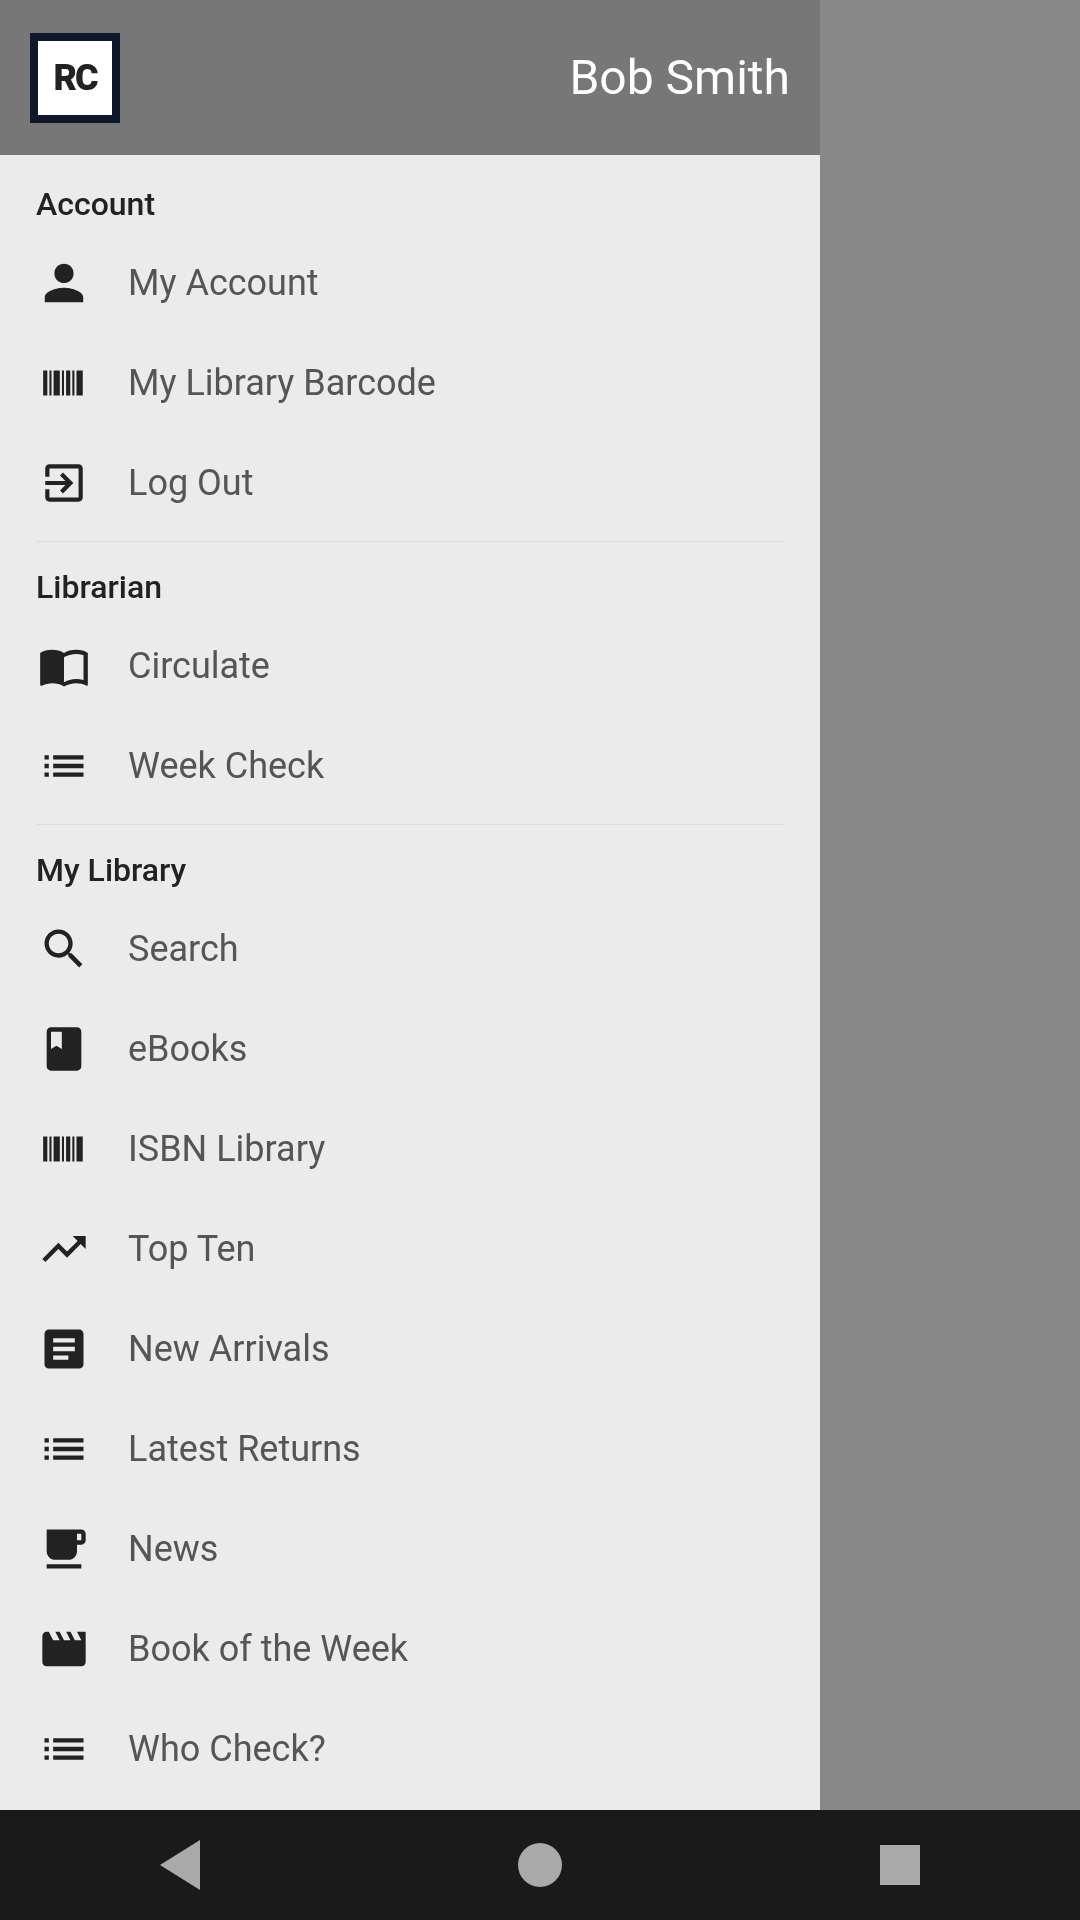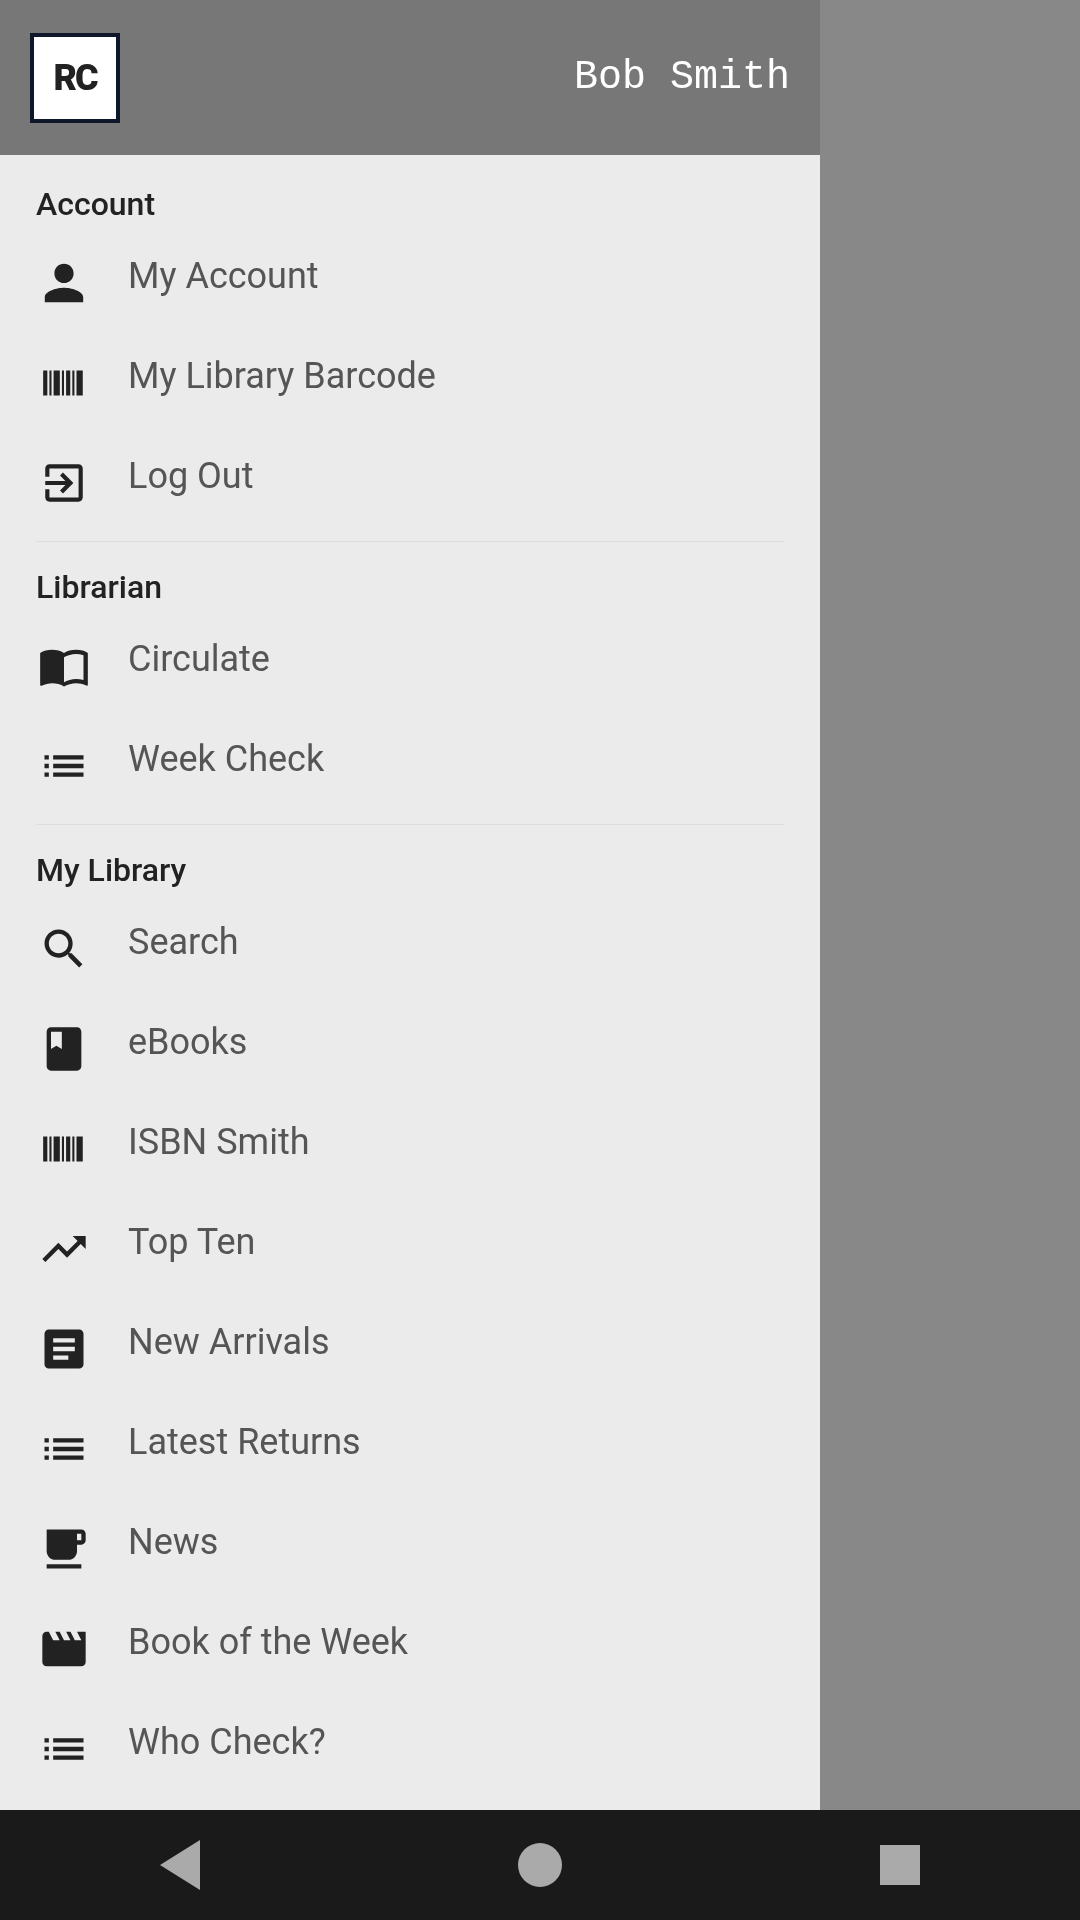--- a/index.html
+++ b/index.html
@@ -60,53 +60,52 @@
       display: flex;
       align-items: center;
       padding: 0 30px;
       justify-content: space-between;
       flex-shrink: 0;
     }
     .logo-box {
       width: 90px;
       height: 90px;
       background: white;
-      border: 4px solid #0f172a;
+      border: 8px solid #0f172a;
       display: flex;
       align-items: center;
       justify-content: center;
       font-size: 36px;
       font-weight: 900;
       color: #222;
       letter-spacing: -2px;
     }
     .header-username {
       color: white;
-      font-size: 40px;
+      font-size: 48px;
       font-weight: 400;
-      font-family: Liberation Mono, monospace;
     }
 
     
     .menu-content {
       flex: 1;
       overflow: hidden;
       padding: 12px 0;
     }
 
     .section-label {
       font-size: 32px;
       font-weight: 500;
       color: #222;
       padding: 18px 36px 10px 36px;
     }
 
     .menu-item {
       display: flex;
-      align-items: flex-start;
+      align-items: center;
       padding: 22px 36px;
       cursor: pointer;
       gap: 36px;
     }
     .menu-item-icon {
       width: 56px;
       height: 56px;
       display: flex;
       align-items: center;
       justify-content: center;
@@ -296,21 +295,21 @@
       </div>
       <span class="menu-item-label">eBooks</span>
     </div>
 
     <div class="menu-item">
       <div class="menu-item-icon">
         <svg width="50" height="50" viewBox="0 0 24 24">
             <path d="M2 6h2v12H2zm3 0h1v12H5zm2 0h3v12H7zm4 0h1v12h-1zm2 0h2v12h-2zm3 0h1v12h-1zm2 0h3v12h-3z"></path>
           </svg>
       </div>
-      <span class="menu-item-label">ISBN Smith</span>
+      <span class="menu-item-label">ISBN Library</span>
     </div>
 
     <div class="menu-item">
       <div class="menu-item-icon">
         <svg width="52" height="52" viewBox="0 0 24 24">
             <path d="M16 6l2.29 2.29-4.88 4.88-4-4L2 16.59 3.41 18l6-6 4 4 6.3-6.29L22 12V6z"></path>
           </svg>
       </div>
       <span class="menu-item-label">Top Ten</span>
     </div>

